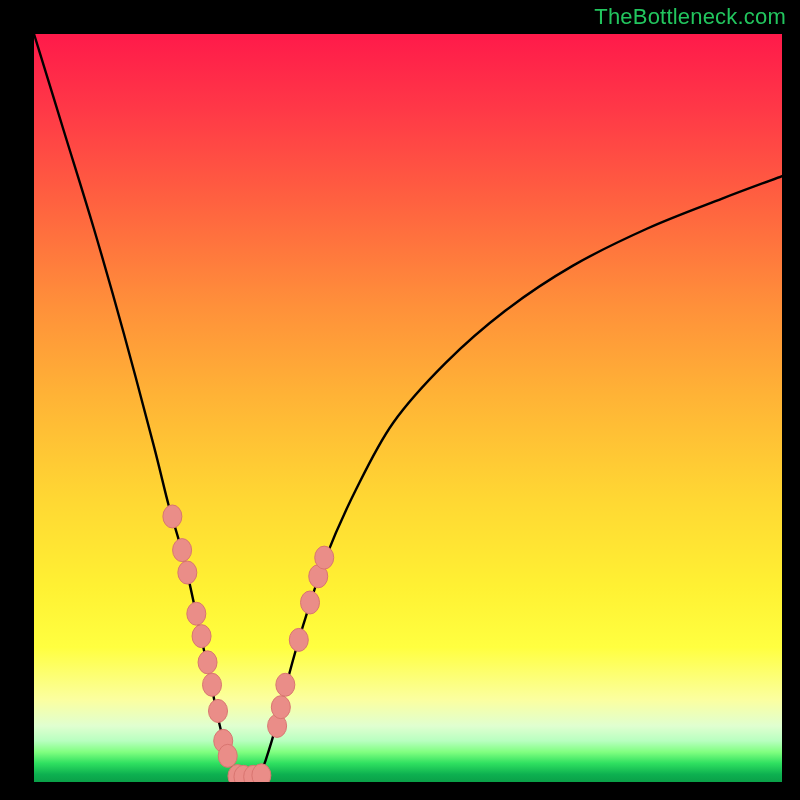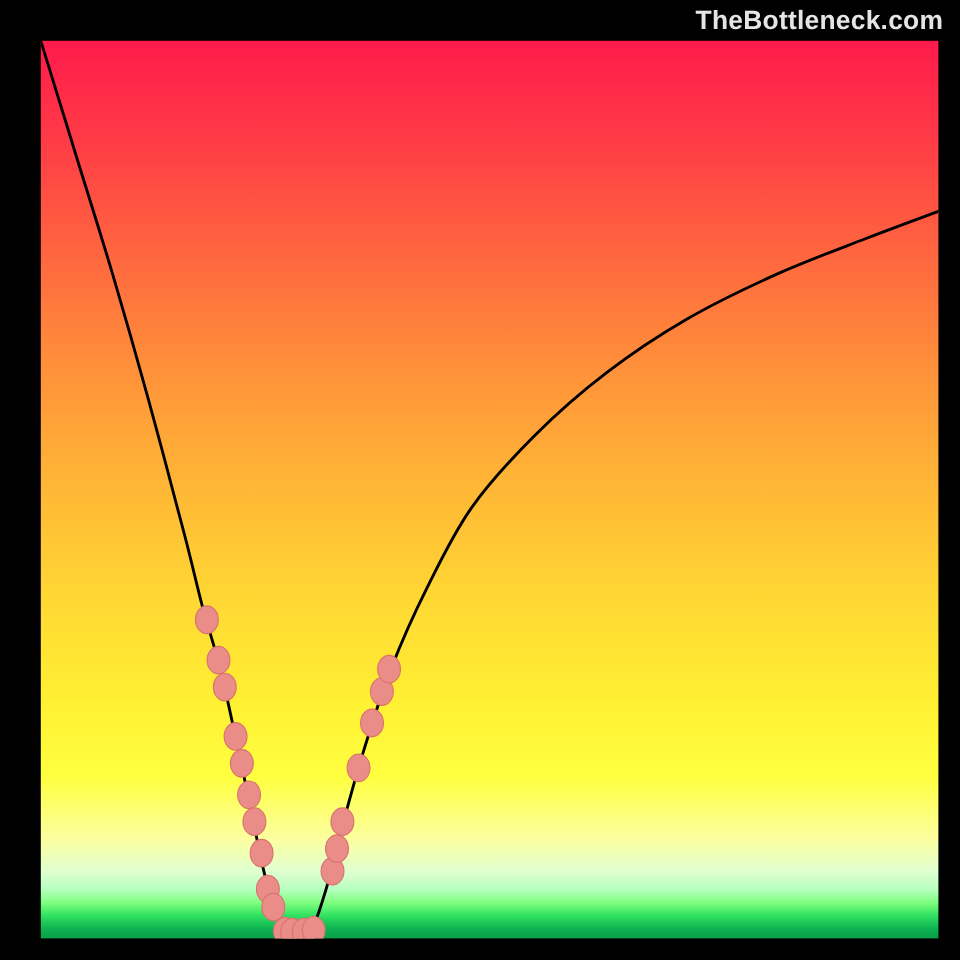--- a/index.html
+++ b/index.html
@@ -45,23 +45,23 @@
       #80ff80 96%,
       #2fe060 97.5%,
       #0db050 99%,
       #0aa048 100%
     );
   }
   .watermark {
     position: absolute;
     top: 4px;
     right: 14px;
-    color: #e5e5e5;
+    color: #22c55e;
     font-size: 22px;
-    font-weight: 700;
+    font-weight: 400;
     letter-spacing: 0.2px;
   }
   svg.curves {
     position: absolute;
     inset: 0;
     width: 100%;
     height: 100%;
   }
 </style>
 </head>

